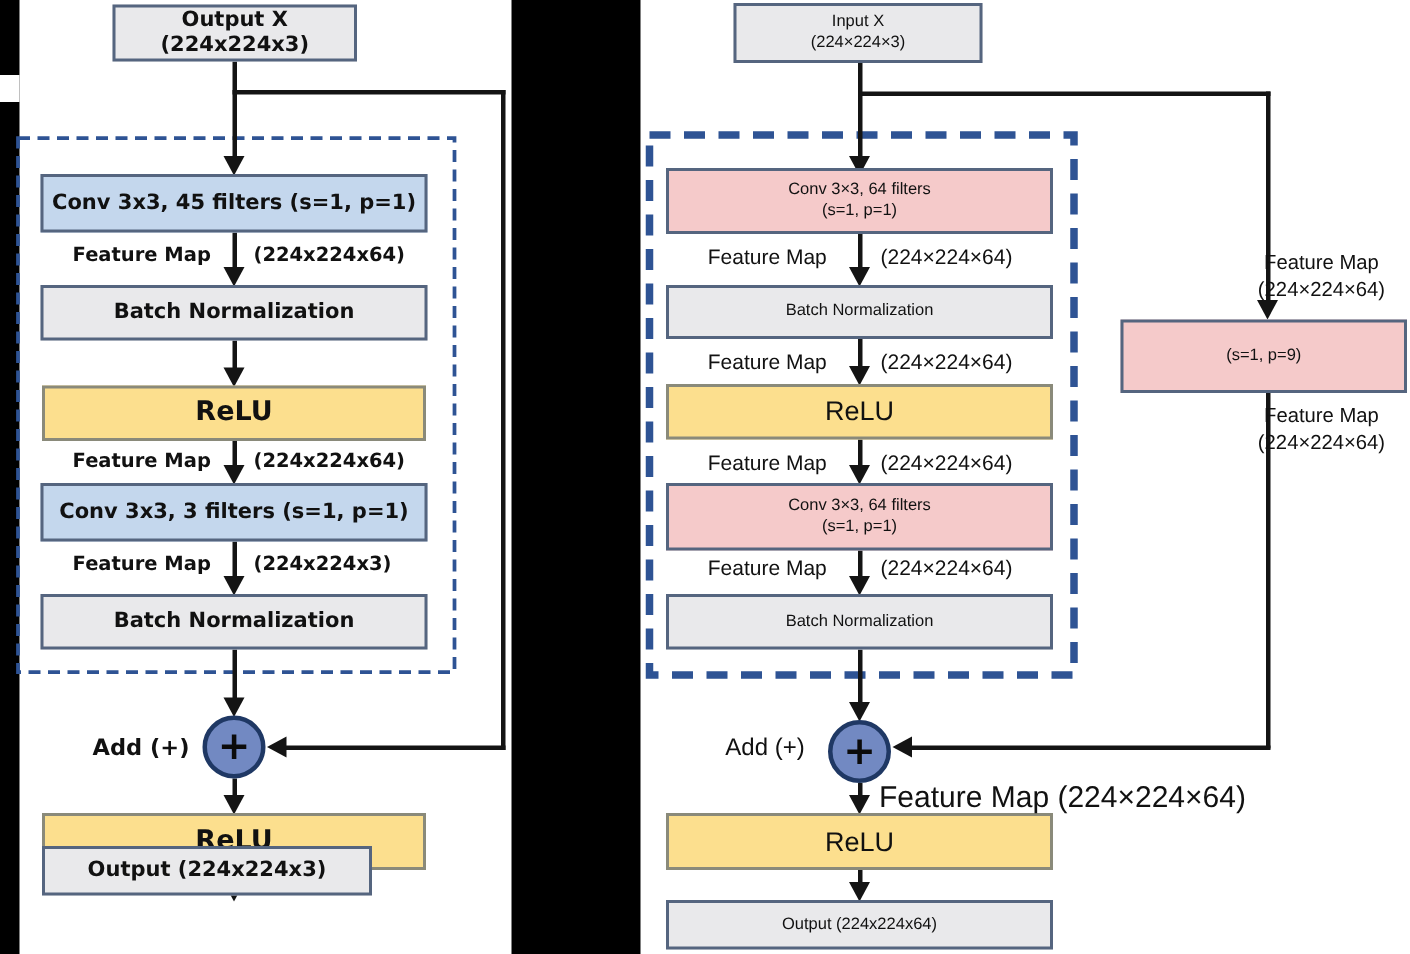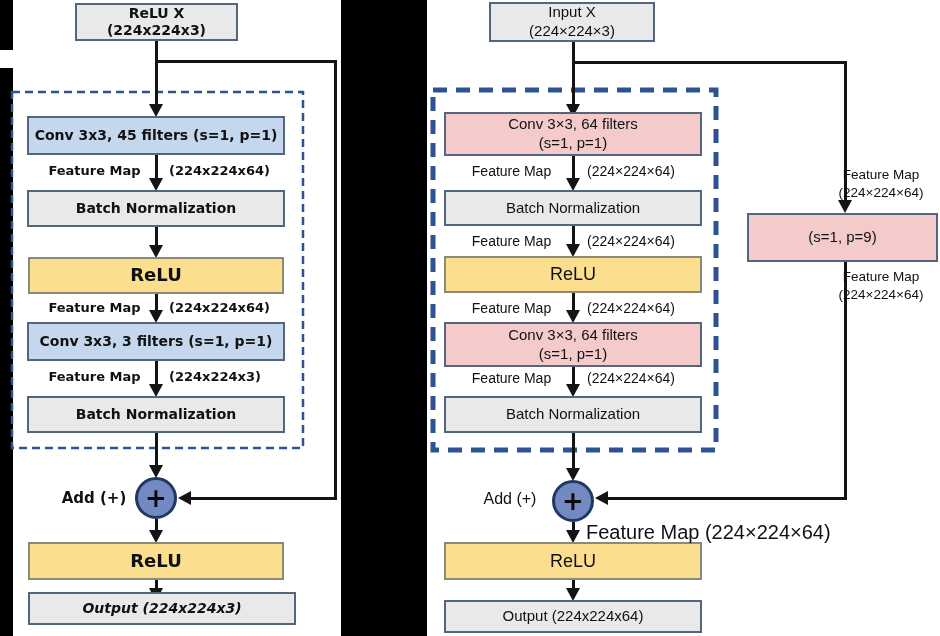--- a/index.html
+++ b/index.html
@@ -8,21 +8,21 @@
   .notch{position:absolute;background:#fff;}
   .line{position:absolute;background:#141414;}
   .ah-down{position:absolute;width:0;height:0;border-left:7px solid transparent;border-right:7px solid transparent;border-top:13px solid #141414;}
   .ah-left{position:absolute;width:0;height:0;border-top:7px solid transparent;border-bottom:7px solid transparent;border-right:13px solid #141414;}
   .box{position:absolute;box-sizing:border-box;border:2px solid #55657f;display:flex;flex-direction:column;align-items:center;justify-content:center;text-align:center;color:#111;line-height:1.25;}
   .gray{background:#e9e9eb;}
   .blue{background:#c4d7ed;}
   .pink{background:#f5caca;}
   .yellow{background:#fcdf8e;border-color:#8a8a7a;}
   .lfont{font-family:"DejaVu Sans",sans-serif;font-weight:700;font-size:14px;}
-  .rfont{font-family:"Liberation Sans",sans-serif;font-weight:400;font-size:15px;}
+  .rfont{font-family:"Liberation Sans",sans-serif;font-weight:400;font-size:11px;}
   .relu-l{font-size:18px;}
   .relu-r{font-size:18px;}
   .lab{position:absolute;color:#111;white-space:nowrap;}
   .lfm{font-family:"DejaVu Sans",sans-serif;font-weight:700;font-size:13px;}
   .rfm{font-family:"Liberation Sans",sans-serif;font-weight:400;font-size:14px;}
   .r-align{text-align:center;}
   .addlab-l{font-family:"DejaVu Sans",sans-serif;font-weight:700;font-size:15px;}
   .addlab-r{font-family:"Liberation Sans",sans-serif;font-size:16px;}
   .circle{position:absolute;width:42px;height:42px;border-radius:50%;background:#7289c2;border:3px solid #1f3864;box-sizing:border-box;display:flex;align-items:center;justify-content:center;font-family:"DejaVu Sans",sans-serif;font-weight:700;font-size:26px;color:#0b0b0b;line-height:1;}
   .dashsvg{position:absolute;overflow:visible;}
@@ -59,41 +59,41 @@
     <div class="line" style="left:155px;top:361px;width:3px;height:24px;"></div>
     <div class="ah-down" style="left:149px;top:384px;"></div>
     <div class="line" style="left:155px;top:433px;width:3px;height:33px;"></div>
     <div class="ah-down" style="left:149px;top:465px;"></div>
     <div class="line" style="left:155px;top:519px;width:3px;height:12px;"></div>
     <div class="ah-down" style="left:149px;top:530px;"></div>
     <div class="line" style="left:155px;top:580px;width:3px;height:9px;"></div>
     <div class="ah-down" style="left:149px;top:588px;"></div>
 
     <div class="box gray lfont" style="left:75px;top:3px;width:163px;height:38px;">
-      <span>ReLU X (224x224x3)</span>
+      <span>Output X (224x224x3)</span>
     </div>
     <div class="box blue lfont" style="left:27px;top:116px;width:258px;height:39px;">
       <span>Conv 3x3, 45 filters (s=1, p=1)</span>
     </div>
     <div class="box gray lfont" style="left:27px;top:190px;width:258px;height:37px;">
       <span>Batch Normalization</span>
     </div>
     <div class="box yellow lfont relu-l" style="left:28px;top:257px;width:256px;height:37px;">
       <span>ReLU</span>
     </div>
     <div class="box blue lfont" style="left:27px;top:322px;width:258px;height:39px;">
       <span>Conv 3x3, 3 filters (s=1, p=1)</span>
     </div>
     <div class="box gray lfont" style="left:27px;top:396px;width:258px;height:37px;">
       <span>Batch Normalization</span>
     </div>
     <div class="box yellow lfont relu-l" style="left:28px;top:542px;width:256px;height:38px;">
       <span>ReLU</span>
     </div>
-    <div class="box gray lfont" style="left:28px;top:592px;width:268px;height:33px;font-style:italic;">
+    <div class="box gray lfont" style="left:28px;top:564px;width:220px;height:33px;">
       <span>Output (224x224x3)</span>
     </div>
 
     <div class="lab lfm r-align" style="left:40px;top:163px;width:109px;">Feature Map</div>
     <div class="lab lfm" style="left:169px;top:163px;">(224x224x64)</div>
     <div class="lab lfm r-align" style="left:40px;top:300px;width:109px;">Feature Map</div>
     <div class="lab lfm" style="left:169px;top:300px;">(224x224x64)</div>
     <div class="lab lfm r-align" style="left:40px;top:369px;width:109px;">Feature Map</div>
     <div class="lab lfm" style="left:169px;top:369px;">(224x224x3)</div>
 

